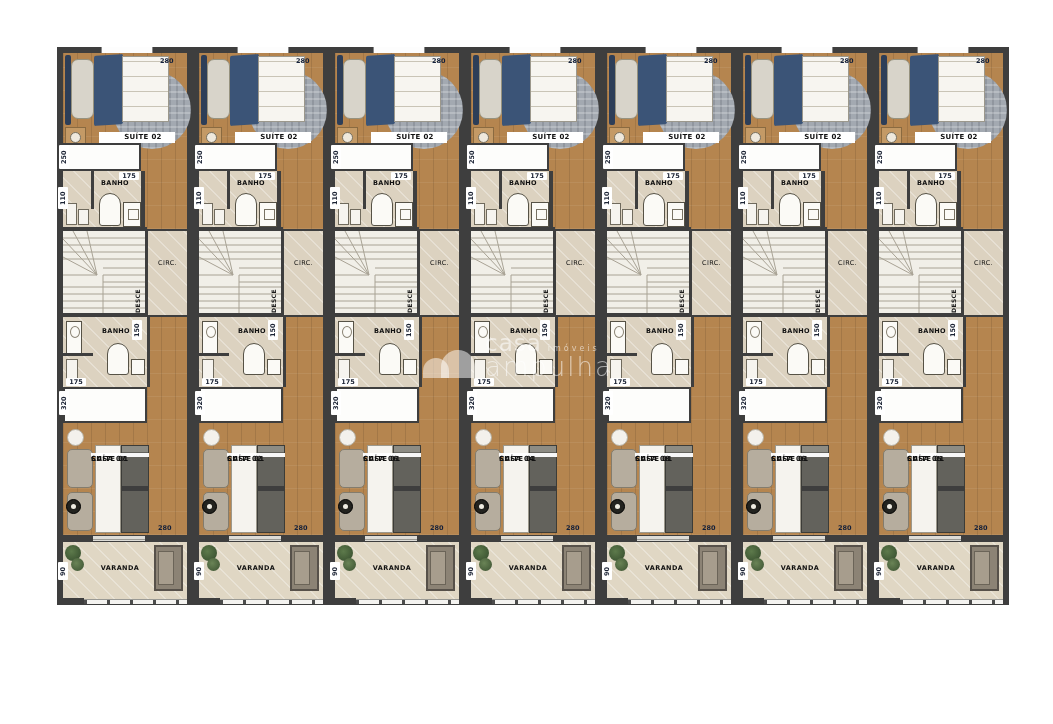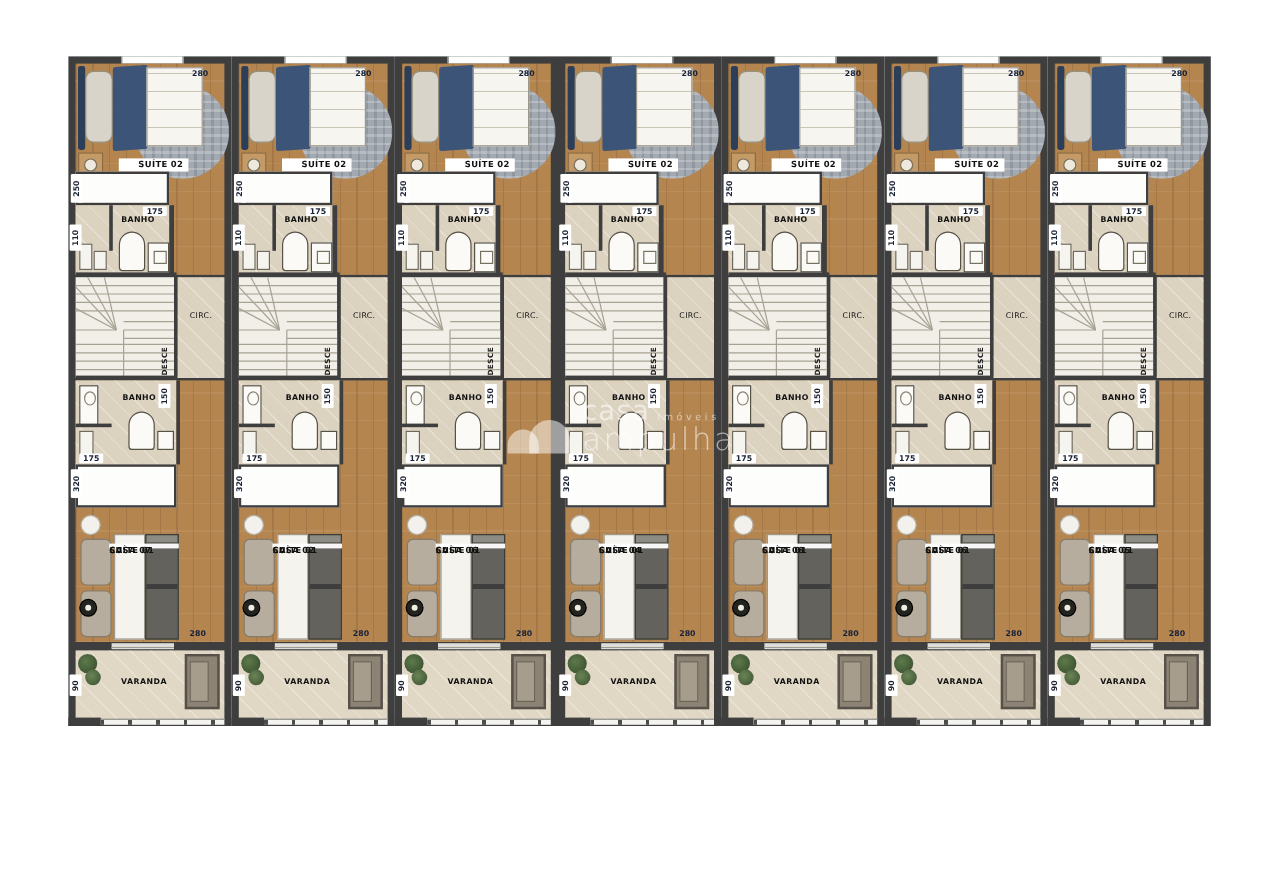--- a/index.html
+++ b/index.html
@@ -23,21 +23,21 @@
   .rug{left:56px;top:24px;width:78px;height:78px;border-radius:50%;background:var(--rug,#a3a9b1);
        background-image:repeating-linear-gradient(0deg,rgba(255,255,255,.22) 0 2px,transparent 2px 7px),
                         repeating-linear-gradient(90deg,rgba(90,95,105,.25) 0 2px,transparent 2px 7px);}
   .bed2-head{left:8px;top:8px;width:6px;height:70px;background:#2d3e58;border-radius:2px;}
   .bed2-pillow{left:14px;top:12px;width:23px;height:60px;background:#d8d4ca;border:1px solid #96927f;border-radius:7px;}
   .bed2-blanket{left:37px;top:8px;width:29px;height:70px;background:var(--blanket,#3b5477);transform:skewY(-4deg);border-radius:2px;}
   .bed2-mattress{left:65px;top:9px;width:47px;height:66px;background:#f7f5f0;border:1px solid #9c988c;
        background-image:repeating-linear-gradient(0deg,transparent 0 14px,#c9c4b6 14px 15px);}
   .nightstand{left:8px;top:80px;width:21px;height:24px;background:#c49a66;border:1px solid #8a6a40;}
   .lamp2{left:13px;top:85px;width:11px;height:11px;border-radius:50%;background:#efe9dd;border:1px solid #77705f;}
-  .lbl-suite2{left:42px;top:85px;width:58px;height:11px;background:#fff;color:#111;font-size:7px;font-weight:bold;
+  .lbl-suite2{left:42px;top:85px;width:76px;height:11px;background:#fff;color:#111;font-size:7px;font-weight:bold;
        text-align:center;line-height:11px;letter-spacing:.3px;padding-left:12px;}
 
   
   .dim{background:#fff;color:var(--dim-text,#1a2233);font-size:6.5px;font-weight:bold;line-height:8px;
        padding:0 1px;border-radius:1px;text-align:center;}
   .vdim{writing-mode:vertical-rl;transform:rotate(180deg);line-height:8px;}
   .dim-280a{left:102px;top:10px;background:transparent;color:#14203a;}
   .dim-250{left:2px;top:98px;height:24px;}
   .dim-175a{left:62px;top:125px;width:20px;}
   .dim-110{left:1px;top:140px;height:22px;}

